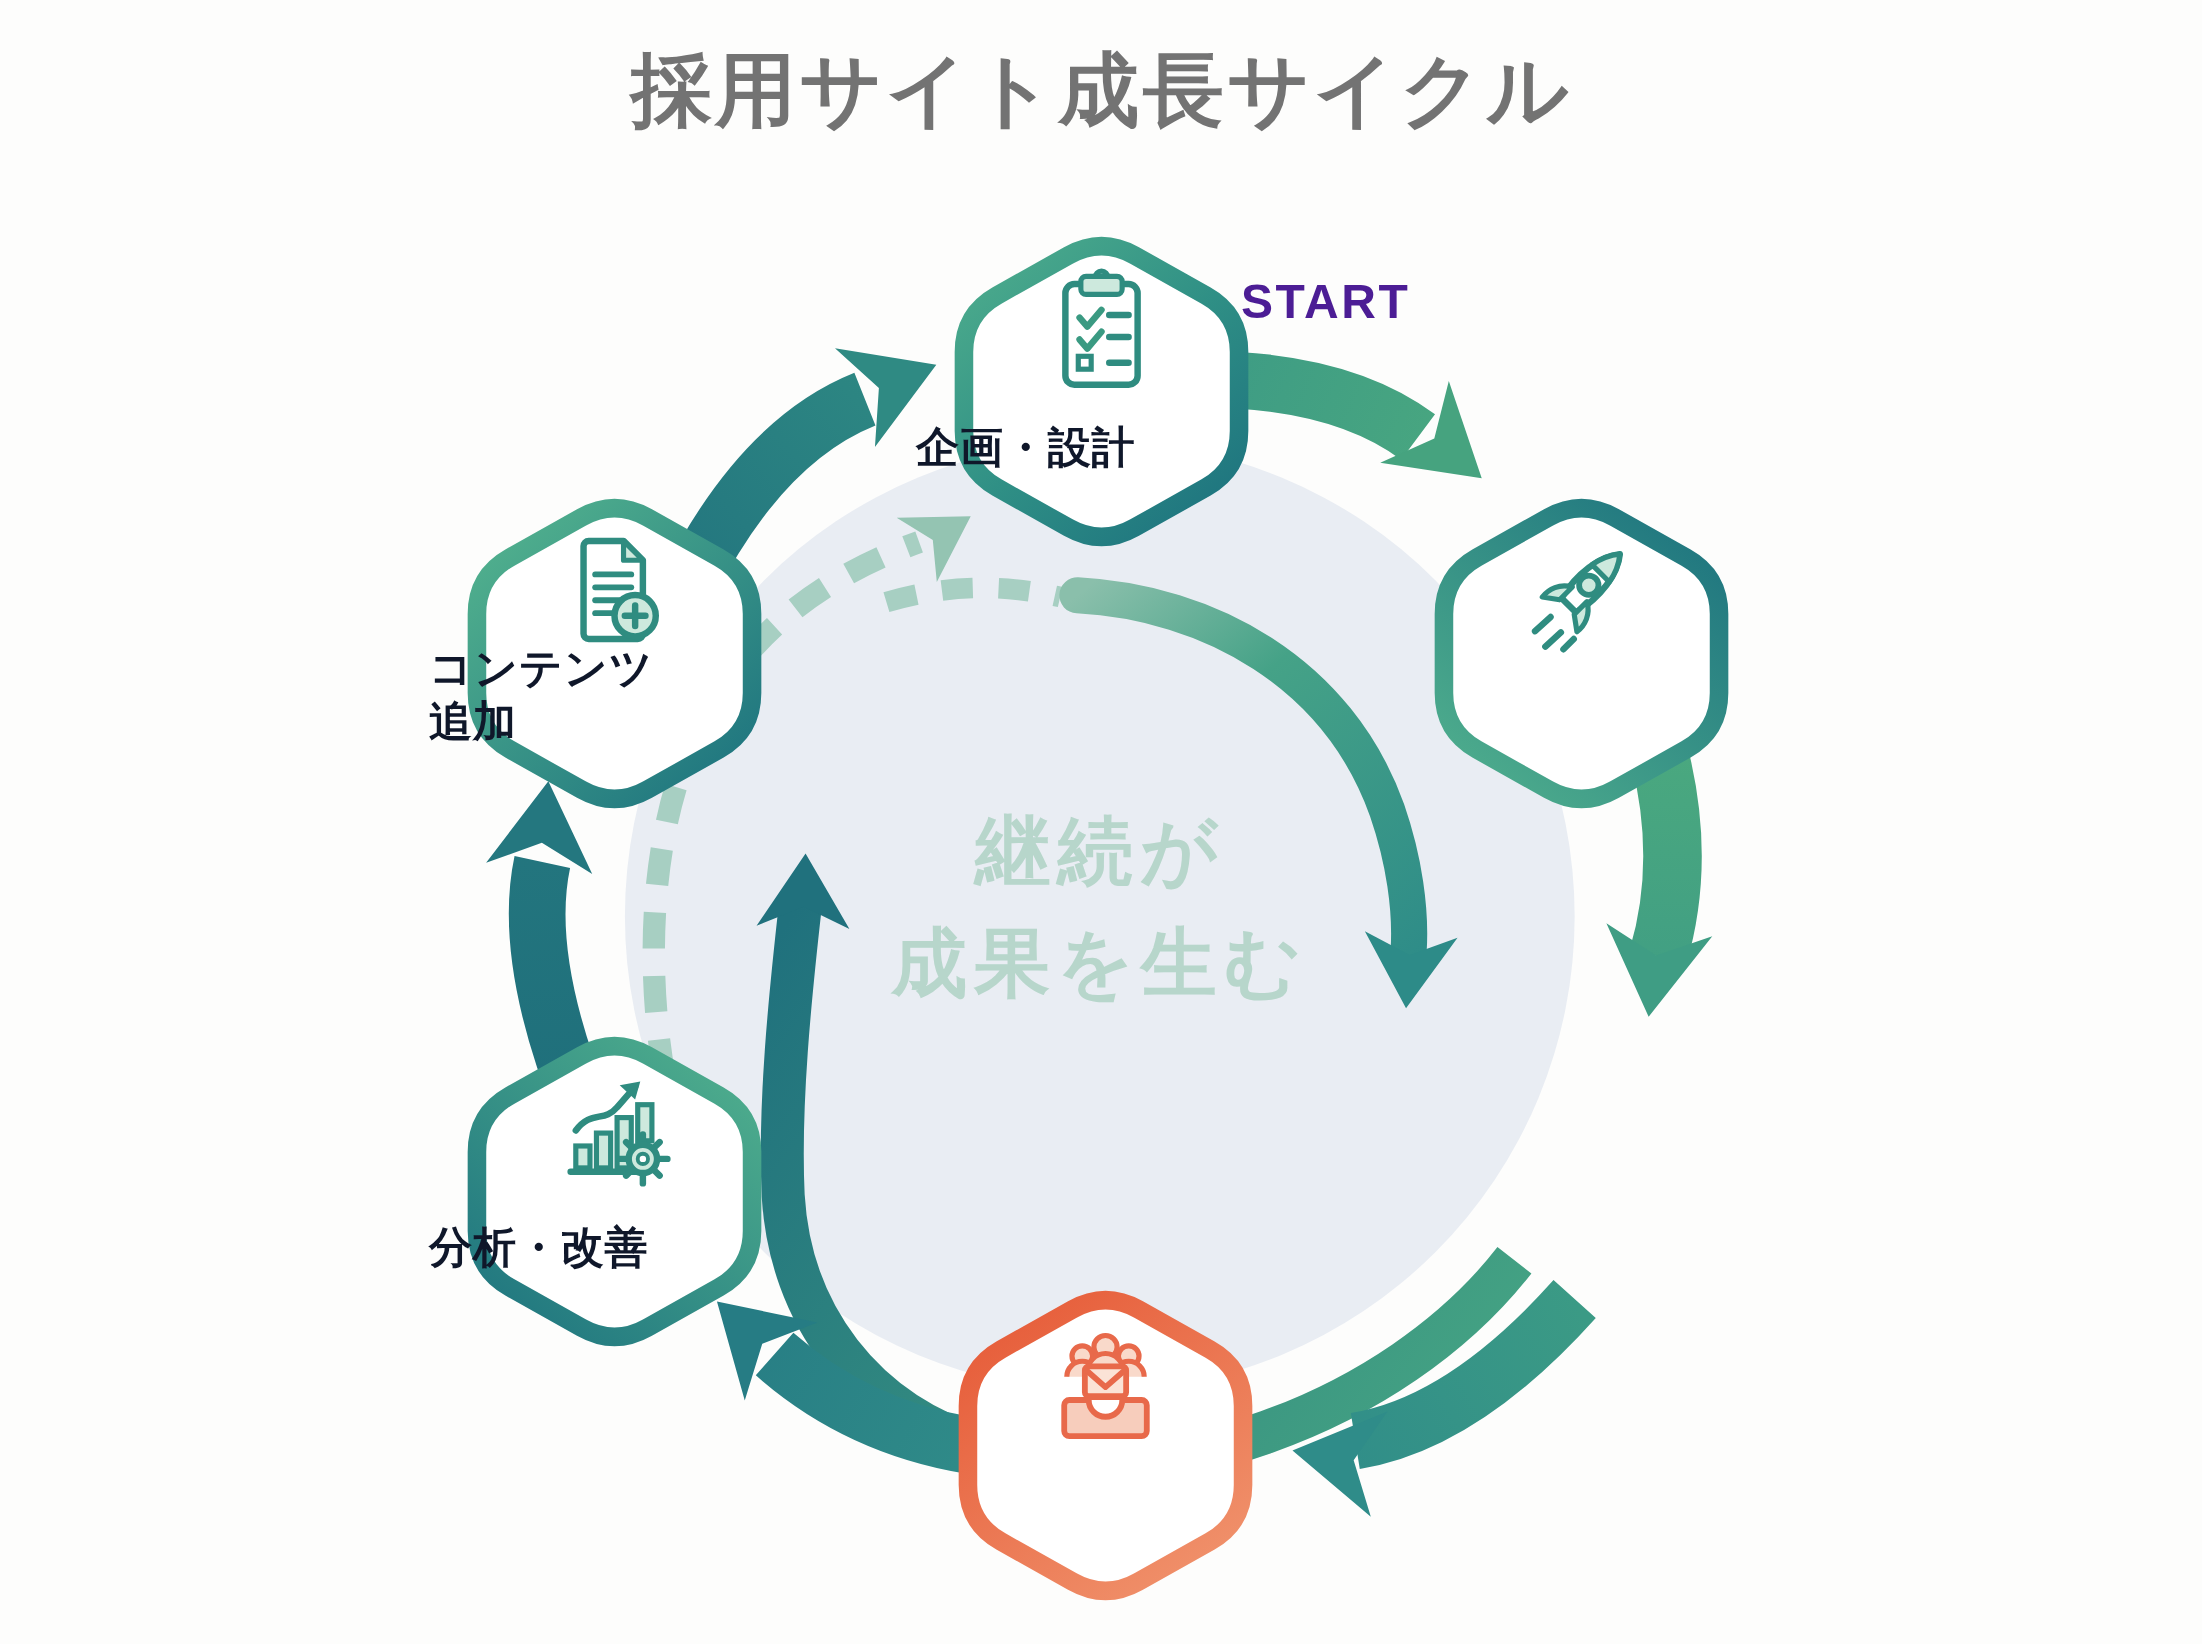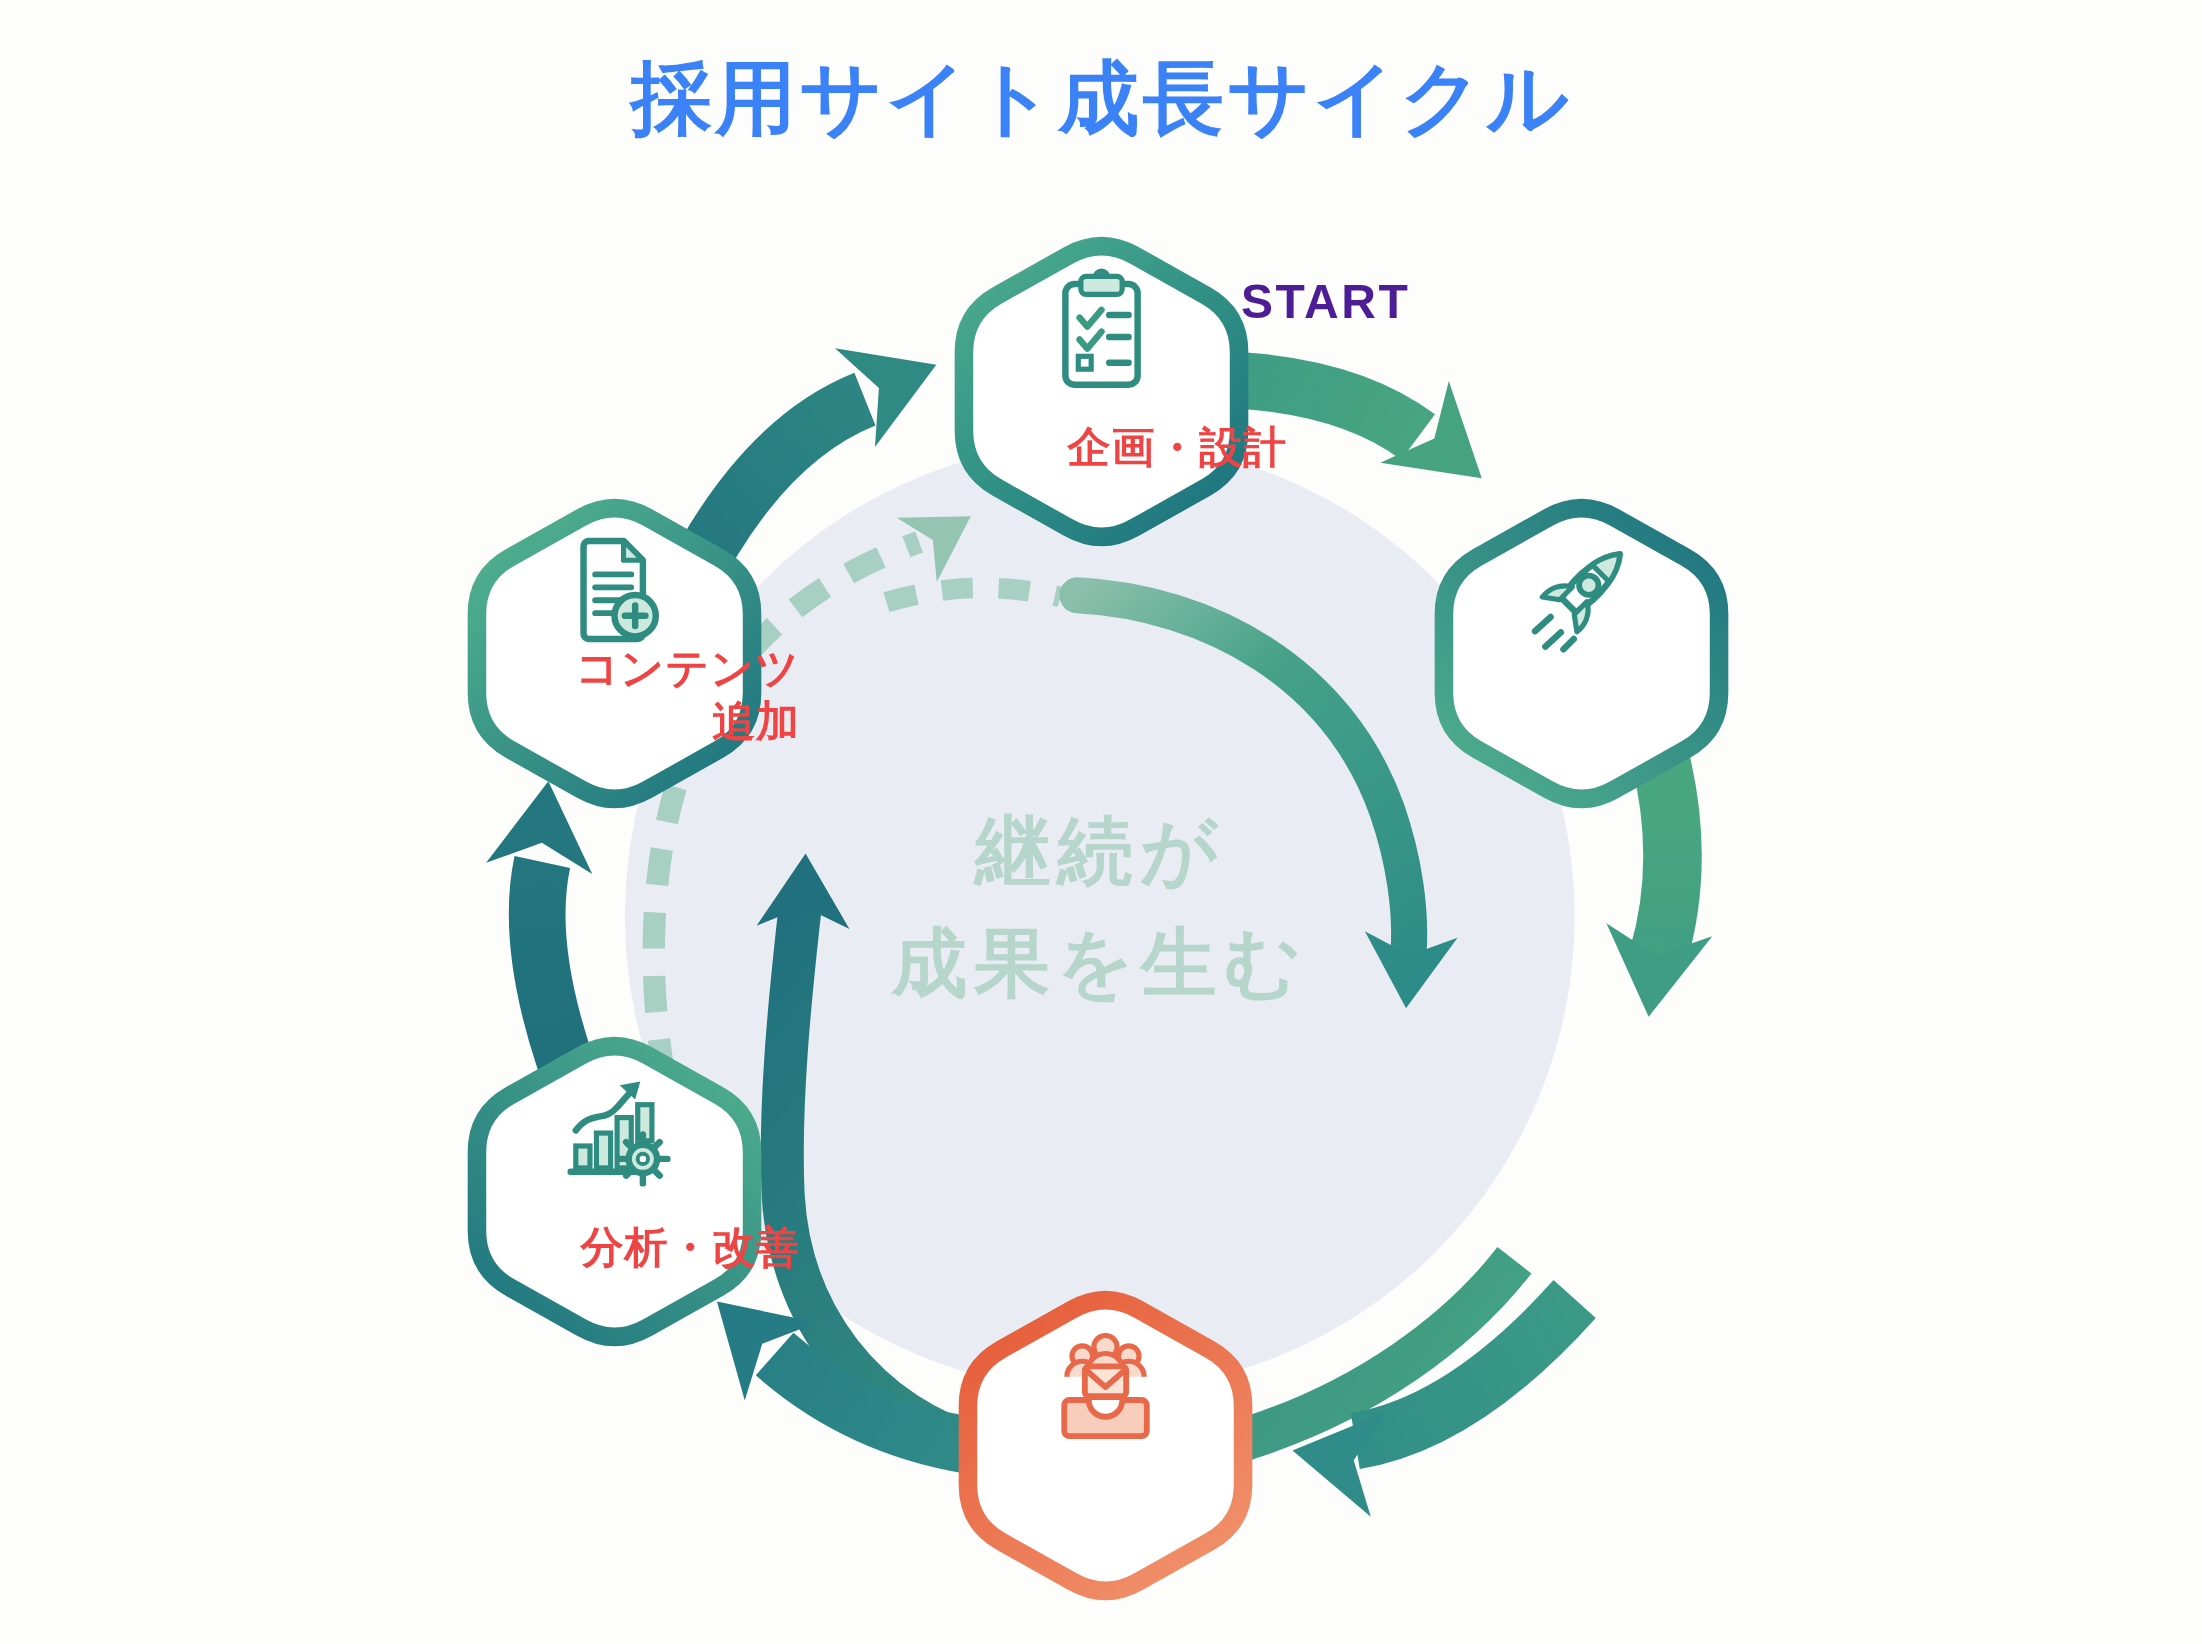--- a/index.html
+++ b/index.html
@@ -3,33 +3,33 @@
 <meta charset="utf-8">
 <style>
   html,body{margin:0;padding:0;background:#ffffff;}
   .stage{
     position:relative;width:2203px;height:1644px;overflow:hidden;
     background:#fdfdfc;
     font-family:"Liberation Sans","DejaVu Sans",sans-serif;
   }
   .title{
     position:absolute;left:0;right:0;top:33px;text-align:center;
-    font-size:81px;font-weight:800;color:#3b82f6;letter-spacing:3.4px;margin:12px;
+    font-size:81px;font-weight:800;color:#737373;letter-spacing:3.4px;margin:4px;
   }
   .start-label{
     position:absolute;left:1241px;top:274px;
     font-size:48px;font-weight:800;color:#4c1d95;letter-spacing:2.6px;
   }
   svg.bg{position:absolute;left:0;top:0;}
   .hex{position:absolute;width:303px;height:337px;}
   .hex svg.frame{position:absolute;left:0;top:0;}
   .hex .icon{position:absolute;left:87px;top:43px;width:129px;height:129px;}
   .hex .label{
-    position:absolute;left:-34px;right:-34px;top:196px;text-align:right;
-    font-size:43px;font-weight:800;color:#ef4444;letter-spacing:0.9px;
+    position:absolute;left:-34px;right:-34px;top:196px;text-align:left;
+    font-size:43px;font-weight:800;color:#0f172a;letter-spacing:0.9px;
   }
   .hex .label.two-line{top:157px;line-height:53px;}
 </style>
 </head>
 <body>
 
 <div class="stage">
 
   <svg class="bg" width="2203" height="1644" viewBox="0 0 2560 1911">
     <defs>

